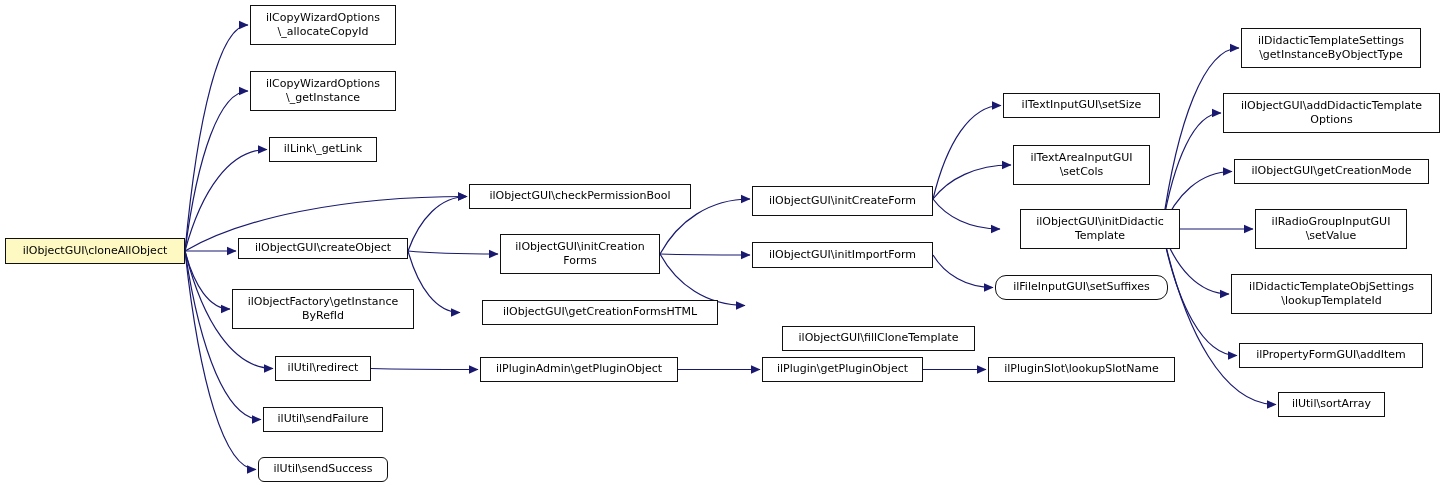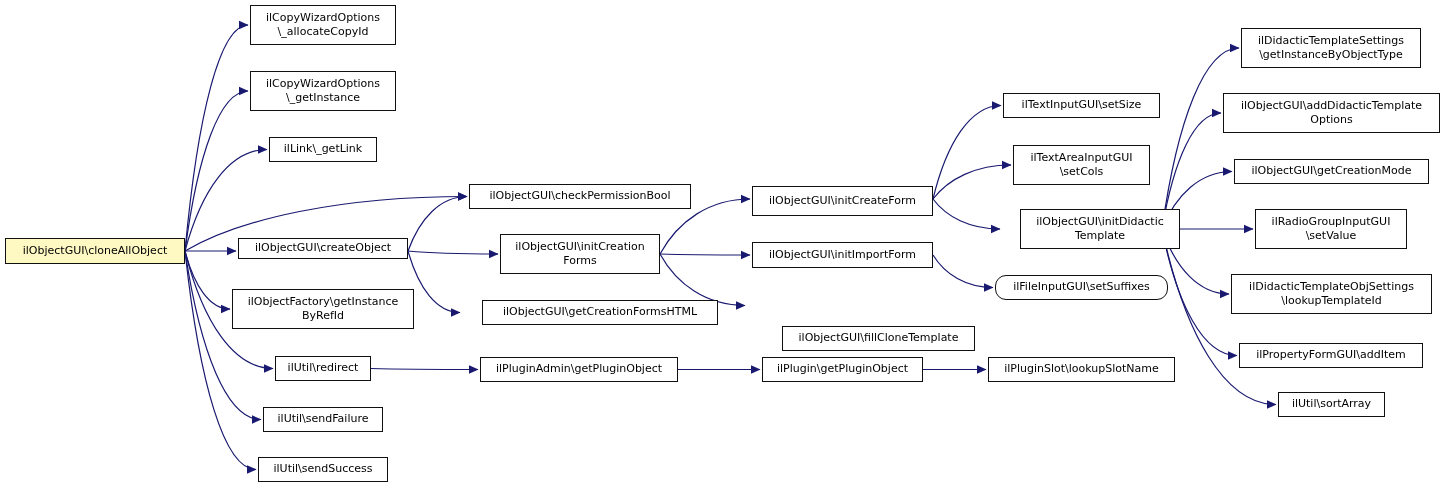--- a/index.html
+++ b/index.html
@@ -72,21 +72,21 @@
       <div class="node" style="left: 250px; top: 5px; width: 146px; height: 40px;"><span>ilCopyWizardOptions
 \_allocateCopyId</span></div>
       <div class="node" style="left: 250px; top: 71px; width: 146px; height: 40px;"><span>ilCopyWizardOptions
 \_getInstance</span></div>
       <div class="node" style="left: 269px; top: 137px; width: 108px; height: 25px;"><span>ilLink\_getLink</span></div>
       <div class="node" style="left: 238px; top: 238px; width: 170px; height: 21px;"><span>ilObjectGUI\createObject</span></div>
       <div class="node" style="left: 232px; top: 289px; width: 182px; height: 40px;"><span>ilObjectFactory\getInstance
 ByRefId</span></div>
       <div class="node" style="left: 275px; top: 356px; width: 96px; height: 25px;"><span>ilUtil\redirect</span></div>
       <div class="node" style="left: 263px; top: 407px; width: 120px; height: 25px;"><span>ilUtil\sendFailure</span></div>
-      <div class="node" style="left: 258px; top: 457px; width: 130px; height: 25px;"><span>ilUtil\sendSuccess</span></div>
+      <div class="node" style="left: 258px; top: 457px; width: 130px; height: 25px; border-radius: 6px;"><span>ilUtil\sendSuccess</span></div>
       <div class="node" style="left: 469px; top: 184px; width: 222px; height: 25px;"><span>ilObjectGUI\checkPermissionBool</span></div>
       <div class="node" style="left: 500px; top: 234px; width: 160px; height: 40px;"><span>ilObjectGUI\initCreation
 Forms</span></div>
       <div class="node" style="left: 462px; top: 300px; width: 236px; height: 25px; margin-left: 20px;"><span>ilObjectGUI\getCreationFormsHTML</span></div>
       <div class="node" style="left: 752px; top: 186px; width: 181px; height: 30px;"><span>ilObjectGUI\initCreateForm</span></div>
       <div class="node" style="left: 752px; top: 242px; width: 181px; height: 26px;"><span>ilObjectGUI\initImportForm</span></div>
       <div class="node" style="left: 782px; top: 293px; width: 193px; height: 25px; margin-top: 33px;"><span>ilObjectGUI\fillCloneTemplate</span></div>
       <div class="node" style="left: 480px; top: 357px; width: 198px; height: 25px;"><span>ilPluginAdmin\getPluginObject</span></div>
       <div class="node" style="left: 762px; top: 357px; width: 161px; height: 25px;"><span>ilPlugin\getPluginObject</span></div>
       <div class="node" style="left: 988px; top: 357px; width: 187px; height: 25px;"><span>ilPluginSlot\lookupSlotName</span></div>

